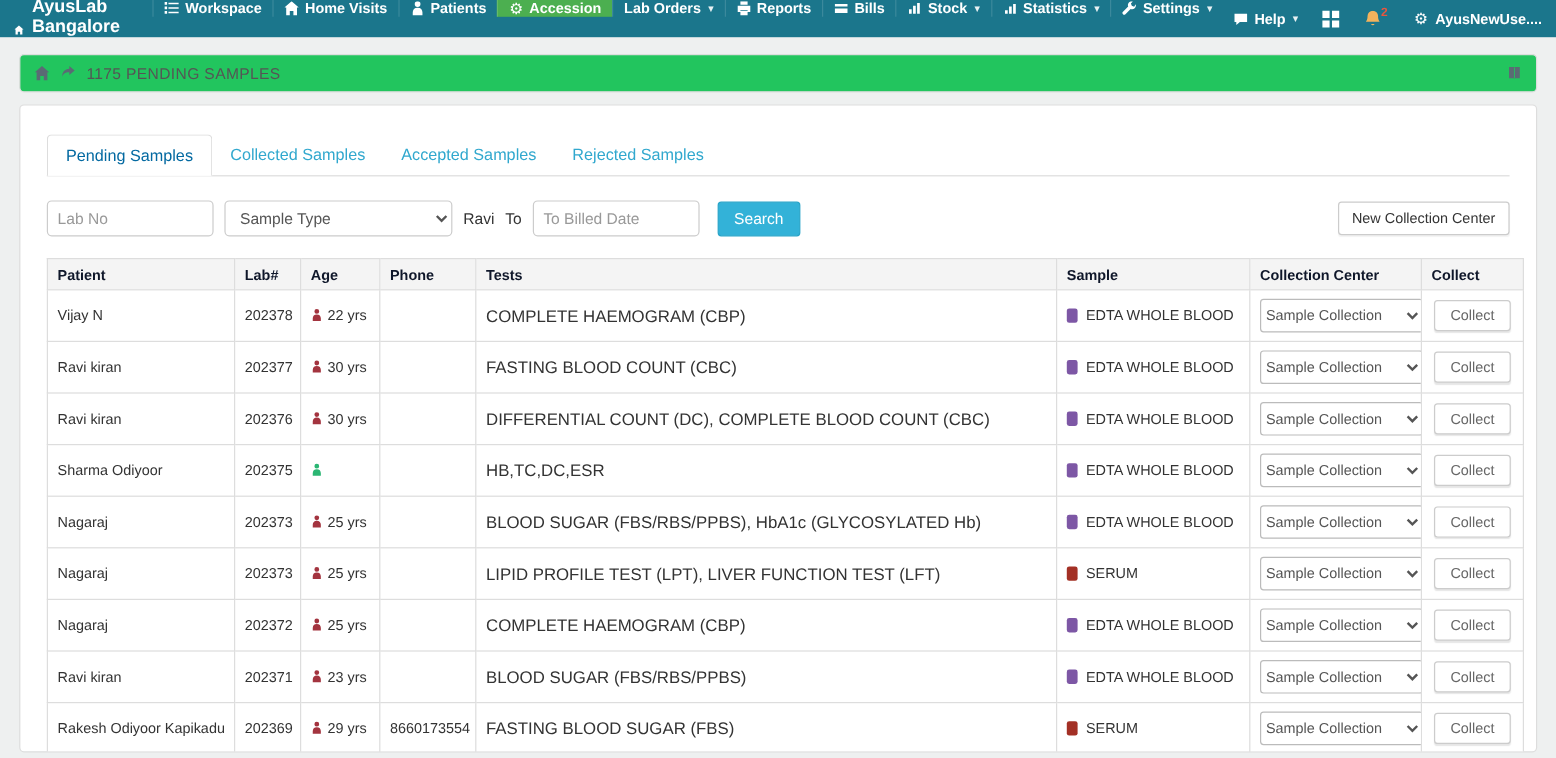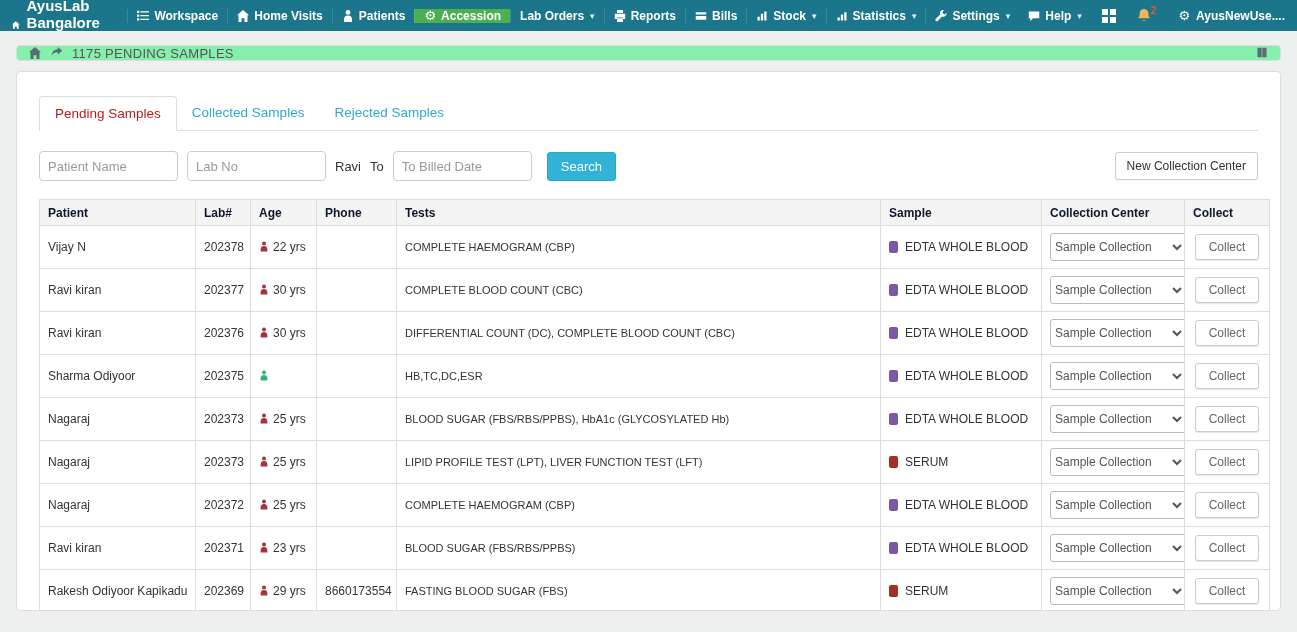--- a/index.html
+++ b/index.html
@@ -2,65 +2,65 @@
 <html><head>
 <meta charset="utf-8">
 <style>
   *{box-sizing:border-box;margin:0;padding:0}
   html,body{width:1297px;height:632px;overflow:hidden}
   body{background:#eef0f0;font-family:"Liberation Sans","DejaVu Sans",sans-serif}
 
   
   .navbar{display:flex;align-items:stretch;height:31px;background:#1b768c;color:#fff}
   .brand{display:flex;align-items:flex-end;gap:7px;padding:0 12px;font-size:15px;font-weight:bold;cursor:pointer}
-  .nav-items{display:flex;list-style:none;align-items:center}
+  .nav-items{display:flex;list-style:none;align-items:flex-start}
   .nav-item{display:flex;align-items:center;gap:5px;padding:0 9px;font-size:12px;font-weight:bold;border-left:1px solid rgba(255,255,255,.14);cursor:pointer;white-space:nowrap}
   .nav-item.active{background:#4caf50}
   .nav-right{margin-left:auto;display:flex;align-items:center}
   .caret{font-size:9px;margin-left:1px;opacity:.9}
   .ico{display:inline-flex;width:12px;height:12px}
   .ico svg{width:100%;height:100%;fill:#fff}
   .ico-lg{width:16px;height:16px}
   .gear-glyph{font-size:13px;line-height:1}
   .bell-wrap{position:relative;display:flex;align-items:flex-start;padding:0 10px;cursor:pointer}
   .bell-wrap .ico svg{fill:#f3b35c}
   .bell-badge{color:#e8563f;font-size:10px;font-weight:bold;position:relative;top:-4px;left:0px}
   .apps-wrap{padding:0 10px;display:flex;align-items:center;cursor:pointer}
   .user-wrap{display:flex;align-items:center;gap:6px;padding:0 12px;font-size:12px;font-weight:bold;cursor:pointer}
 
   
-  .breadcrumb-bar{margin:14px 16px 10px;background:#86efac;border:1px solid #ddd;border-radius:4px;height:16px;display:flex;align-items:center;padding:0 12px;color:#555}
+  .breadcrumb-bar{margin:14px 16px 10px;background:#22c55e;border:1px solid #ddd;border-radius:4px;height:32px;display:flex;align-items:center;padding:0 12px;color:#555}
   .breadcrumb-bar .ico svg{fill:#5a6b74}
   .bc-title{font-size:13px;margin-left:9px;letter-spacing:.3px;color:#555}
   .bc-sep{margin-left:10px;display:inline-flex}
   .bc-right{margin-left:auto;display:inline-flex}
   .bc-right svg{fill:#3279b7}
 
   
   .main-card{margin:0 16px;background:#fff;border:1px solid #ddd;border-radius:4px;padding:24px 22px 10px;height:540px;overflow:hidden}
 
   .tabs{display:flex;list-style:none;border-bottom:1px solid #ddd}
   .tab{padding:9px 15px;font-size:13.5px;color:#31a8ce;cursor:pointer;margin-bottom:-1px;white-space:nowrap}
-  .tab.active{color:#b91c1c;background:#fff;border:1px solid #ddd;border-bottom-color:#fff;border-radius:4px 4px 0 0;cursor:default}
+  .tab.active{color:#0369a1;background:#fff;border:1px solid #ddd;border-bottom-color:#fff;border-radius:4px 4px 0 0;cursor:default}
 
   .filters{display:flex;align-items:center;margin-top:20px;gap:9px;font-size:13px;color:#333}
   .filters input,.filters select{height:30px;border:1px solid #ccc;border-radius:4px;padding:0 8px;font-size:13px;color:#555;background:#fff}
   .filters input::placeholder{color:#999}
   .in-patient{width:139px}.in-labno{width:139px}
   .sel-sampletype{width:190px}
   .in-date{width:139px}
   .btn-search{height:29px;padding:0 13px;background:#33b2d8;border:1px solid #2aa5c9;color:#fff;border-radius:3px;font-size:13px;cursor:pointer;margin-left:6px}
   .btn-ncc{margin-left:auto;height:28px;padding:0 11px;background:#fff;border:1px solid #ccc;border-radius:3px;font-size:12px;color:#333;cursor:pointer;box-shadow:0 1px 1px rgba(0,0,0,.05)}
 
   
   .sample-table{width:100%;border-collapse:collapse;margin-top:18px;table-layout:fixed}
   .sample-table th,.sample-table td{border:1px solid #ddd;text-align:left;overflow:hidden;white-space:nowrap}
   .sample-table th{background:#f4f4f4;font-size:12px;font-weight:bold;padding:5px 8px;color:#0f172a;height:26px}
   .sample-table td{font-size:12px;padding:7px 8px;color:#333;height:40px;background:#fff}
-  td.tests{font-size:11px}
+  td.tests{font-size:14px}
   .gender-icon{display:inline-flex;width:10px;height:13px;vertical-align:-2px;margin-right:4px}
   .gender-icon svg{width:100%;height:100%;fill:currentColor}
   .sample-icon{display:inline-block;width:9px;height:12px;border-radius:2px;margin-right:7px;vertical-align:-2px}
   .cc-select{width:136px;height:28px;font-size:12px;color:#555;border:1px solid #bbb;border-radius:3px;background:#fff}
   td.collect-cell{text-align:center}
   .btn-collect{padding:5px 13px;font-size:12px;color:#666;background:#fff;border:1px solid #ccc;border-radius:3px;box-shadow:0 1px 1px rgba(0,0,0,.1);cursor:pointer}
 </style>
 </head>
 <body>
 
@@ -200,26 +200,29 @@
         <path d="M2 1h5.2C7.9 1 8.5 1.6 8.5 2.3V15c0-.8-.6-1.4-1.4-1.4H2zM14 1H8.8c-.7 0-1.3.6-1.3 1.3V15c0-.8.6-1.4 1.4-1.4H14z"></path>
       </svg>
     </span>
 </div>
 
 <div class="main-card">
 
   <ul class="tabs">
     <li class="tab active">Pending Samples</li>
     <li class="tab">Collected Samples</li>
+    <li class="tab">Accepted Samples</li>
     <li class="tab">Rejected Samples</li>
   </ul>
 
   <div class="filters">
-    <input class="in-patient" type="text" placeholder="Patient Name" style="">
     <input class="in-labno" type="text" placeholder="Lab No" style="">
+    <select class="sel-sampletype">
+      <option>Sample Type</option>
+    </select>
     <span>Ravi</span>
     <span>To</span>
     <input class="in-date" type="text" placeholder="To Billed Date" style="">
     <button class="btn-search">Search</button>
     <button class="btn-ncc">New Collection Center</button>
   </div>
 
   <table class="sample-table">
     <colgroup>
       <col style="width:156px">
@@ -269,21 +272,21 @@
     <td><span>Ravi kiran</span></td>
     <td><span>202377</span></td>
     <td>
       <span class="gender-icon" style="color: rgb(163, 52, 63);">
               <svg viewBox="0 0 16 16">
                 <path d="M8 0a3.2 3.2 0 1 1 0 6.4A3.2 3.2 0 0 1 8 0zM8 7.2c-3.6 0-5.4 2.2-5.4 5.4V16h10.8v-3.4c0-3.2-1.8-5.4-5.4-5.4z"></path>
               </svg>
             </span><span>30 yrs</span>
     </td>
     <td><span></span></td>
-    <td class="tests"><span>COMPLETE BLOOD COUNT (CBC)</span></td>
+    <td class="tests"><span>FASTING BLOOD COUNT (CBC)</span></td>
     <td><span class="sample-icon" style="background: rgb(125, 87, 165);"></span><span>EDTA WHOLE BLOOD</span></td>
     <td>
       <select class="cc-select"><option>Sample Collection</option></select>
     </td>
     <td class="collect-cell">
       <button class="btn-collect">Collect</button>
     </td>
   </tr>
 
   <tr>

